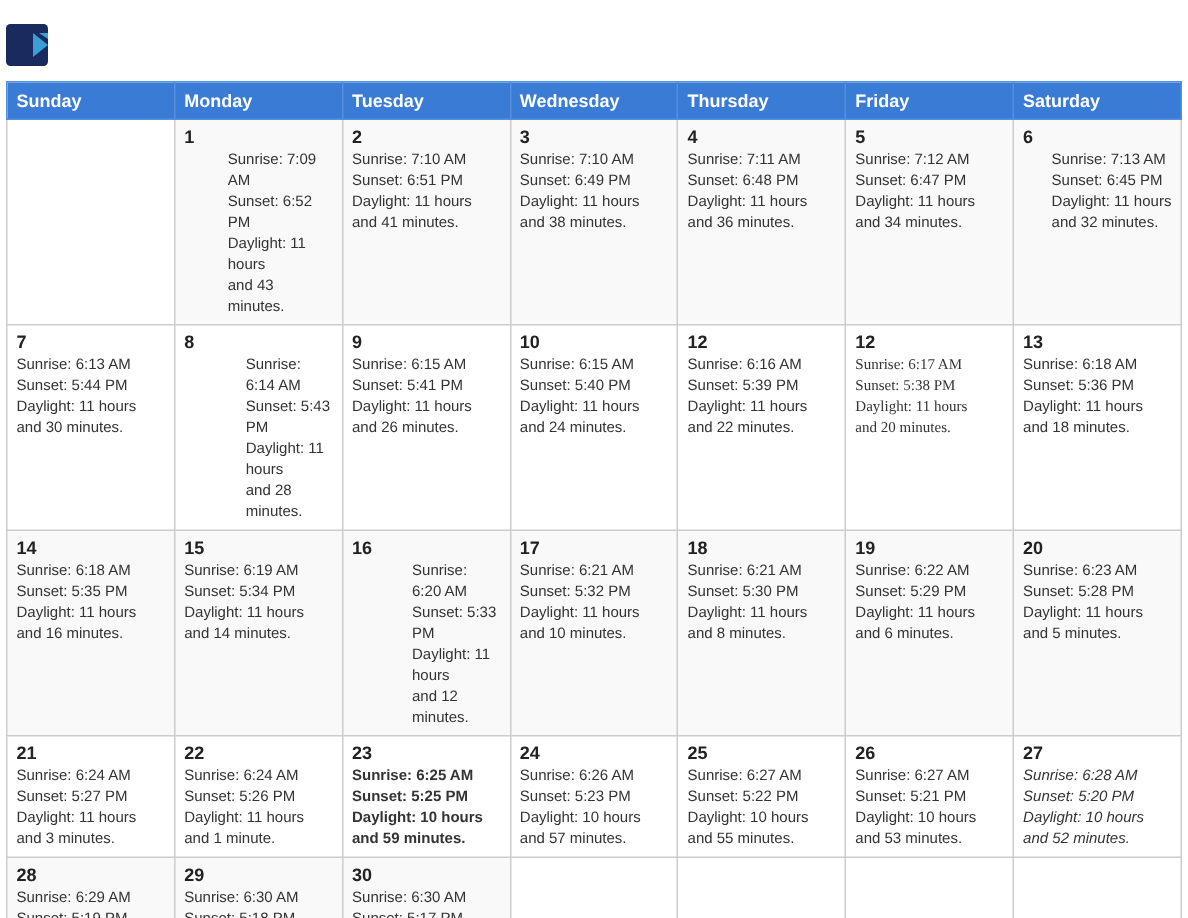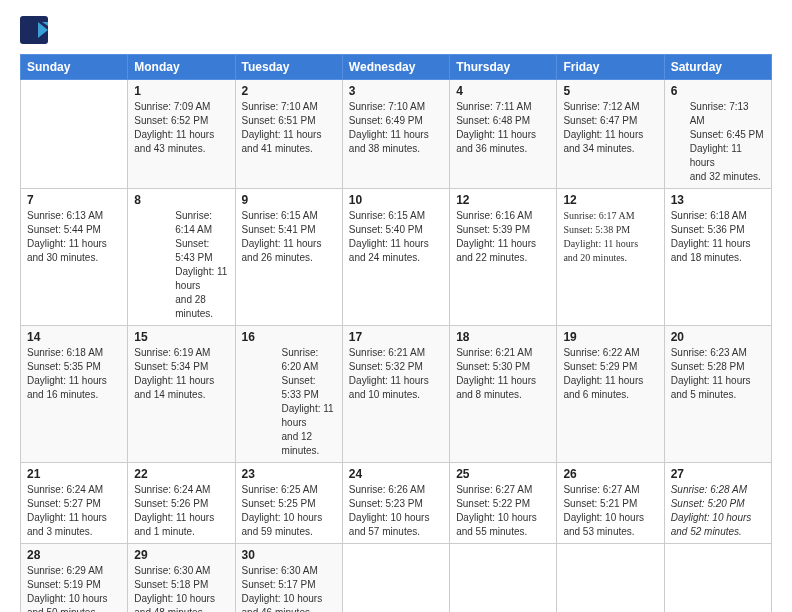--- a/index.html
+++ b/index.html
@@ -6,21 +6,21 @@
     body {
       width: 792px;
       height: 612px;
       font-family: Arial, sans-serif;
       background: #fff;
       overflow: hidden;
     }
     .page {
       width: 792px;
       height: 428px;
-      padding: 16px 20px;
+      padding: 16px 4px;
     }
     .header {
       display: flex;
       justify-content: space-between;
       align-items: flex-start;
       margin-bottom: 10px;
     }
     .logo {
       display: flex;
       align-items: center;
@@ -122,21 +122,21 @@
           <th>Thursday</th>
           <th>Friday</th>
           <th>Saturday</th>
         </tr>
     </thead>
     <tbody id="calendar-body">
     <tr>
           <td class="empty-cell"></td>
           <td>
             <span class="day-number">1</span>
-            <div class="day-info" style="white-space: pre-line;">Sunrise: 7:09 AM
+            <div class="day-info" style="white-space: pre-line; margin-left: 29px;">Sunrise: 7:09 AM
 Sunset: 6:52 PM
 Daylight: 11 hours
 and 43 minutes.</div>
           </td>
           <td>
             <span class="day-number">2</span>
             <div class="day-info" style="white-space: pre-line;">Sunrise: 7:10 AM
 Sunset: 6:51 PM
 Daylight: 11 hours
 and 41 minutes.</div>
@@ -282,21 +282,21 @@
           </td>
           <td>
             <span class="day-number">22</span>
             <div class="day-info" style="white-space: pre-line;">Sunrise: 6:24 AM
 Sunset: 5:26 PM
 Daylight: 11 hours
 and 1 minute.</div>
           </td>
           <td>
             <span class="day-number">23</span>
-            <div class="day-info" style="white-space: pre-line;">Sunrise: 6:25 AM
+            <div class="day-info" style="white-space: pre-line; font-weight: bold;">Sunrise: 6:25 AM
 Sunset: 5:25 PM
 Daylight: 10 hours
 and 59 minutes.</div>
           </td>
           <td>
             <span class="day-number">24</span>
             <div class="day-info" style="white-space: pre-line;">Sunrise: 6:26 AM
 Sunset: 5:23 PM
 Daylight: 10 hours
 and 57 minutes.</div>

